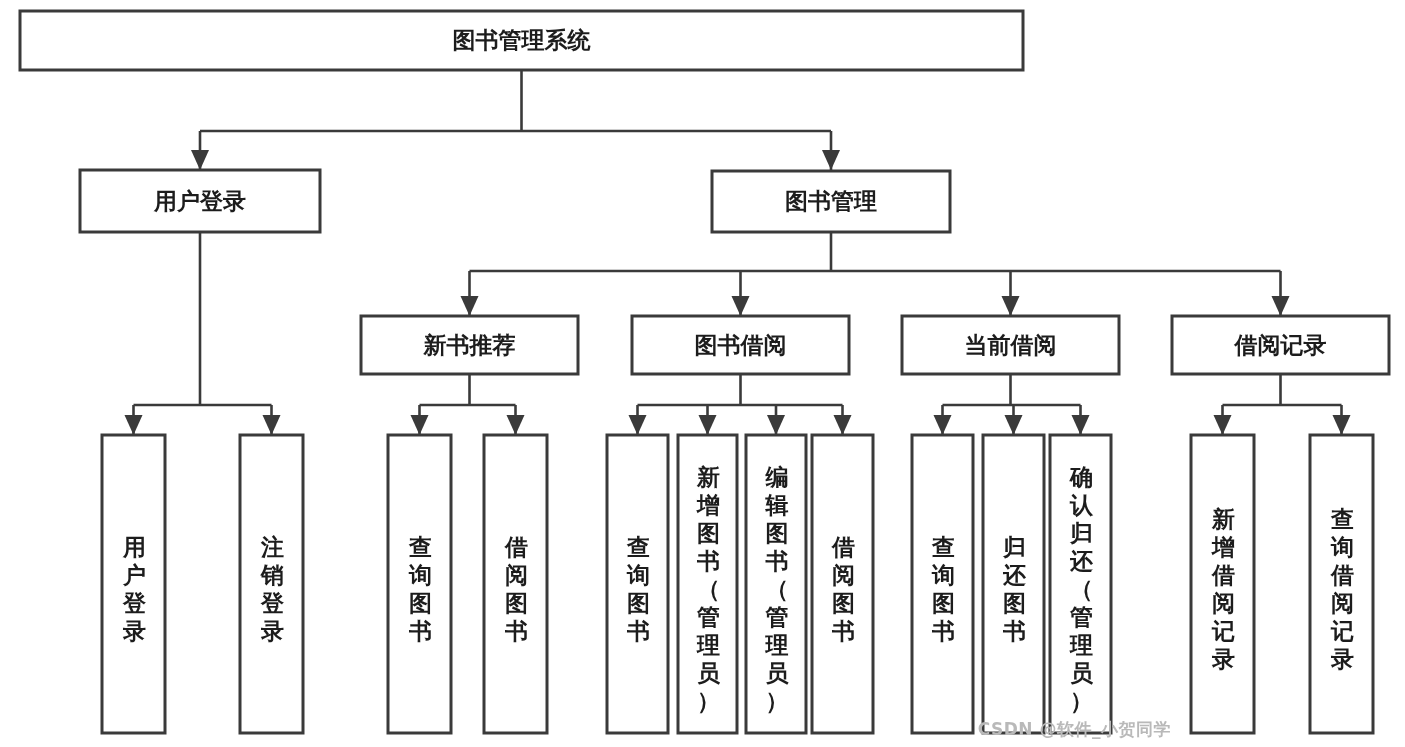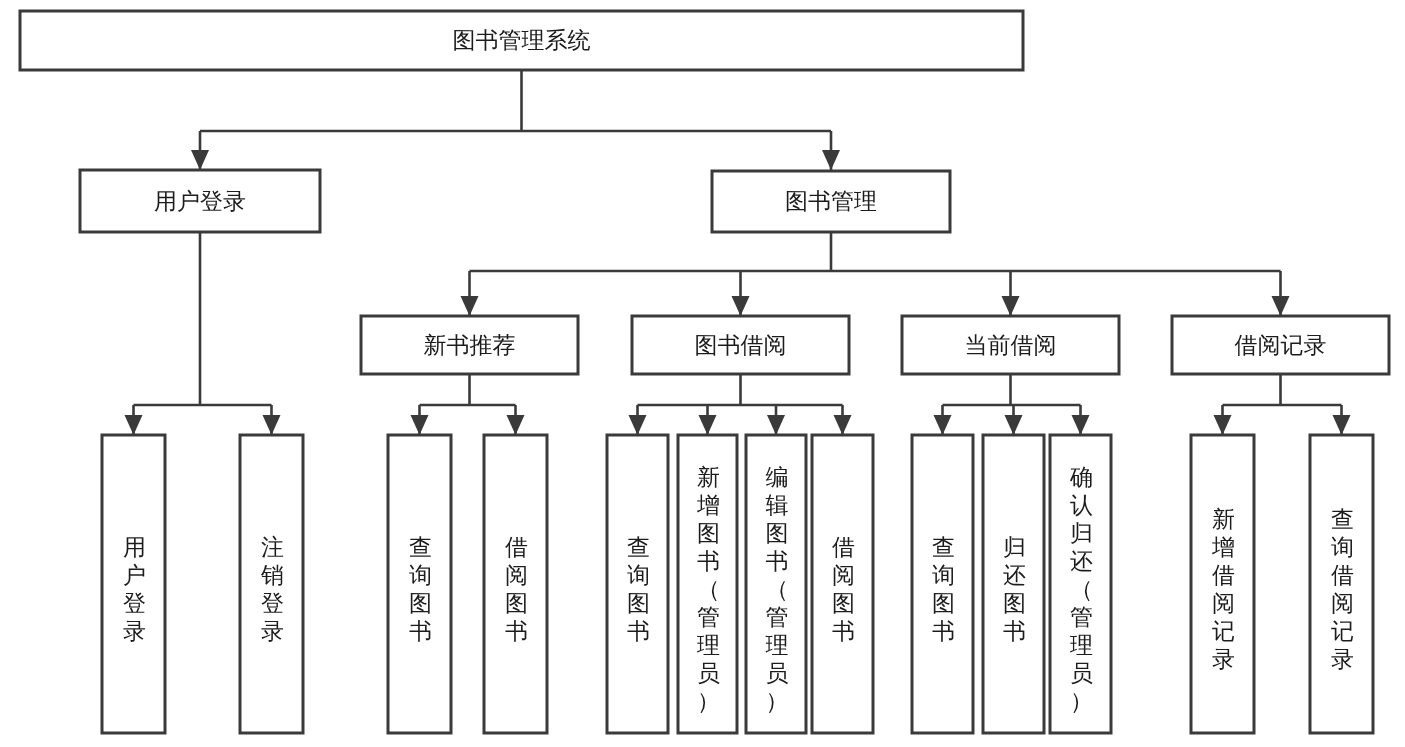--- a/index.html
+++ b/index.html
@@ -12,20 +12,21 @@
     width: 1405px;
     height: 747px;
     font-family: "DejaVu Sans", "Liberation Sans", sans-serif;
     overflow: hidden;
     position: relative;
   }
   #diagram-root {
     position: relative;
     width: 1179px;
     height: 747px;
+    font-weight: bold;
   }
   svg.diagram {
     display: block;
     width: 1405px;
     height: 747px;
   }
   .node-box {
     fill: #ffffff;
     stroke: #3a3a3a;
     stroke-width: 3;
@@ -204,13 +205,14 @@
           <text x="1223.5" y="520" class="node-label" font-size="23"><tspan x="1223.5" dy="0">新</tspan><tspan x="1223.5" dy="28">增</tspan><tspan x="1223.5" dy="28">借</tspan><tspan x="1223.5" dy="28">阅</tspan><tspan x="1223.5" dy="28">记</tspan><tspan x="1223.5" dy="28">录</tspan></text>
         </g>
         <g>
           <rect x="1310" y="435" width="63" height="298" class="leaf-box"></rect>
           <text x="1342.5" y="520" class="node-label" font-size="23"><tspan x="1342.5" dy="0">查</tspan><tspan x="1342.5" dy="28">询</tspan><tspan x="1342.5" dy="28">借</tspan><tspan x="1342.5" dy="28">阅</tspan><tspan x="1342.5" dy="28">记</tspan><tspan x="1342.5" dy="28">录</tspan></text>
         </g>
       </g>
 
   </svg>
 
+  <div class="watermark">CSDN @软件_小贺同学</div>
 </div>
 
 </body></html>

